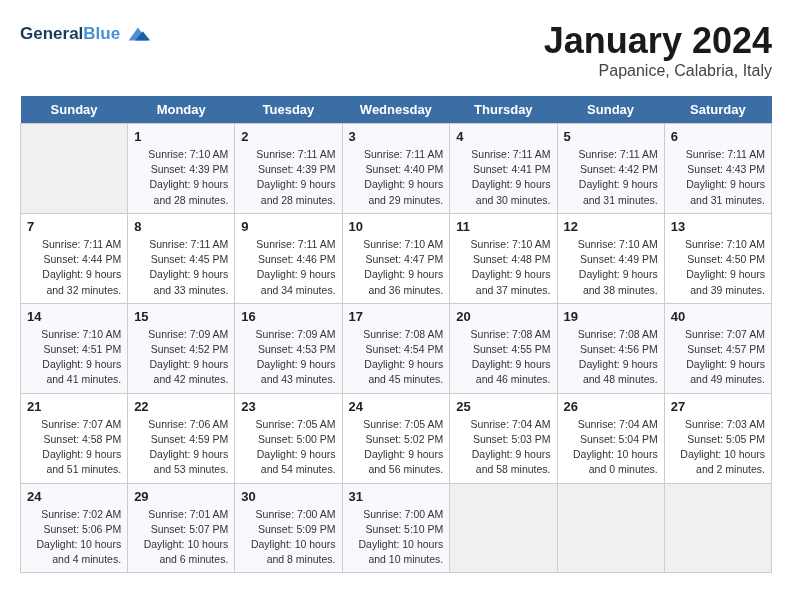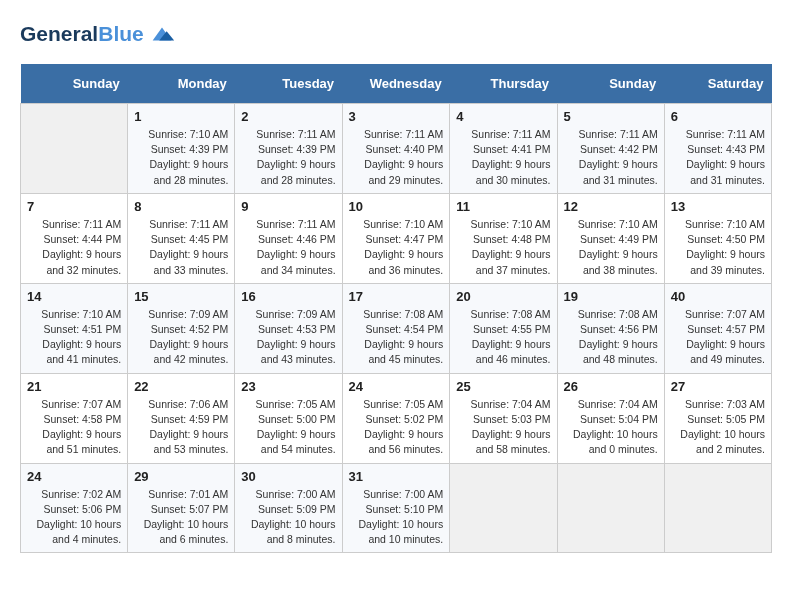--- a/index.html
+++ b/index.html
@@ -14,21 +14,21 @@
       display: flex;
       justify-content: space-between;
       align-items: flex-start;
       margin-bottom: 16px;
     }
     .logo {
       display: flex;
       align-items: center;
     }
     .logo-text {
-      font-size: 21px;
+      font-size: 17px;
       font-weight: bold;
       color: #1a3a5c;
       line-height: 1.1;
     }
     .logo-text span {
       color: #4a90d9;
     }
     .logo-icon {
       width: 28px;
       height: 28px;
@@ -47,22 +47,22 @@
       color: #444;
     }
     table {
       width: 100%;
       border-collapse: collapse;
       font-size: 11px;
     }
     thead th {
       background-color: #3a6ea5;
       color: #fff;
-      text-align: right;
-      padding: 12px 8px;
+      text-align: center;
+      padding: 6px 8px;
       font-size: 13px;
       font-weight: bold;
     }
     tbody td {
       border: 1px solid #ccc;
       vertical-align: top;
       padding: 5px 6px;
       width: 108px;
       min-height: 80px;
       background: #fff;
@@ -95,20 +95,24 @@
     <div>
       <div style="display:flex;align-items:center;">
         <span class="logo-text">General<span>Blue</span></span>
         <svg class="logo-icon" viewBox="0 0 30 30">
           <polygon points="5,22 15,8 25,22" fill="#4a90d9"></polygon>
           <polygon points="12,22 20,12 28,22" fill="#1a5fa3"></polygon>
         </svg>
       </div>
     </div>
   </div>
+  <div class="title-block">
+    <div class="month-title">January 2024</div>
+    <div class="subtitle">Papanice, Calabria, Italy</div>
+  </div>
 </div>
 
 <table>
   <thead>
     <tr id="header-row">
         <th>Sunday</th>
         <th>Monday</th>
         <th>Tuesday</th>
         <th>Wednesday</th>
         <th>Thursday</th>

